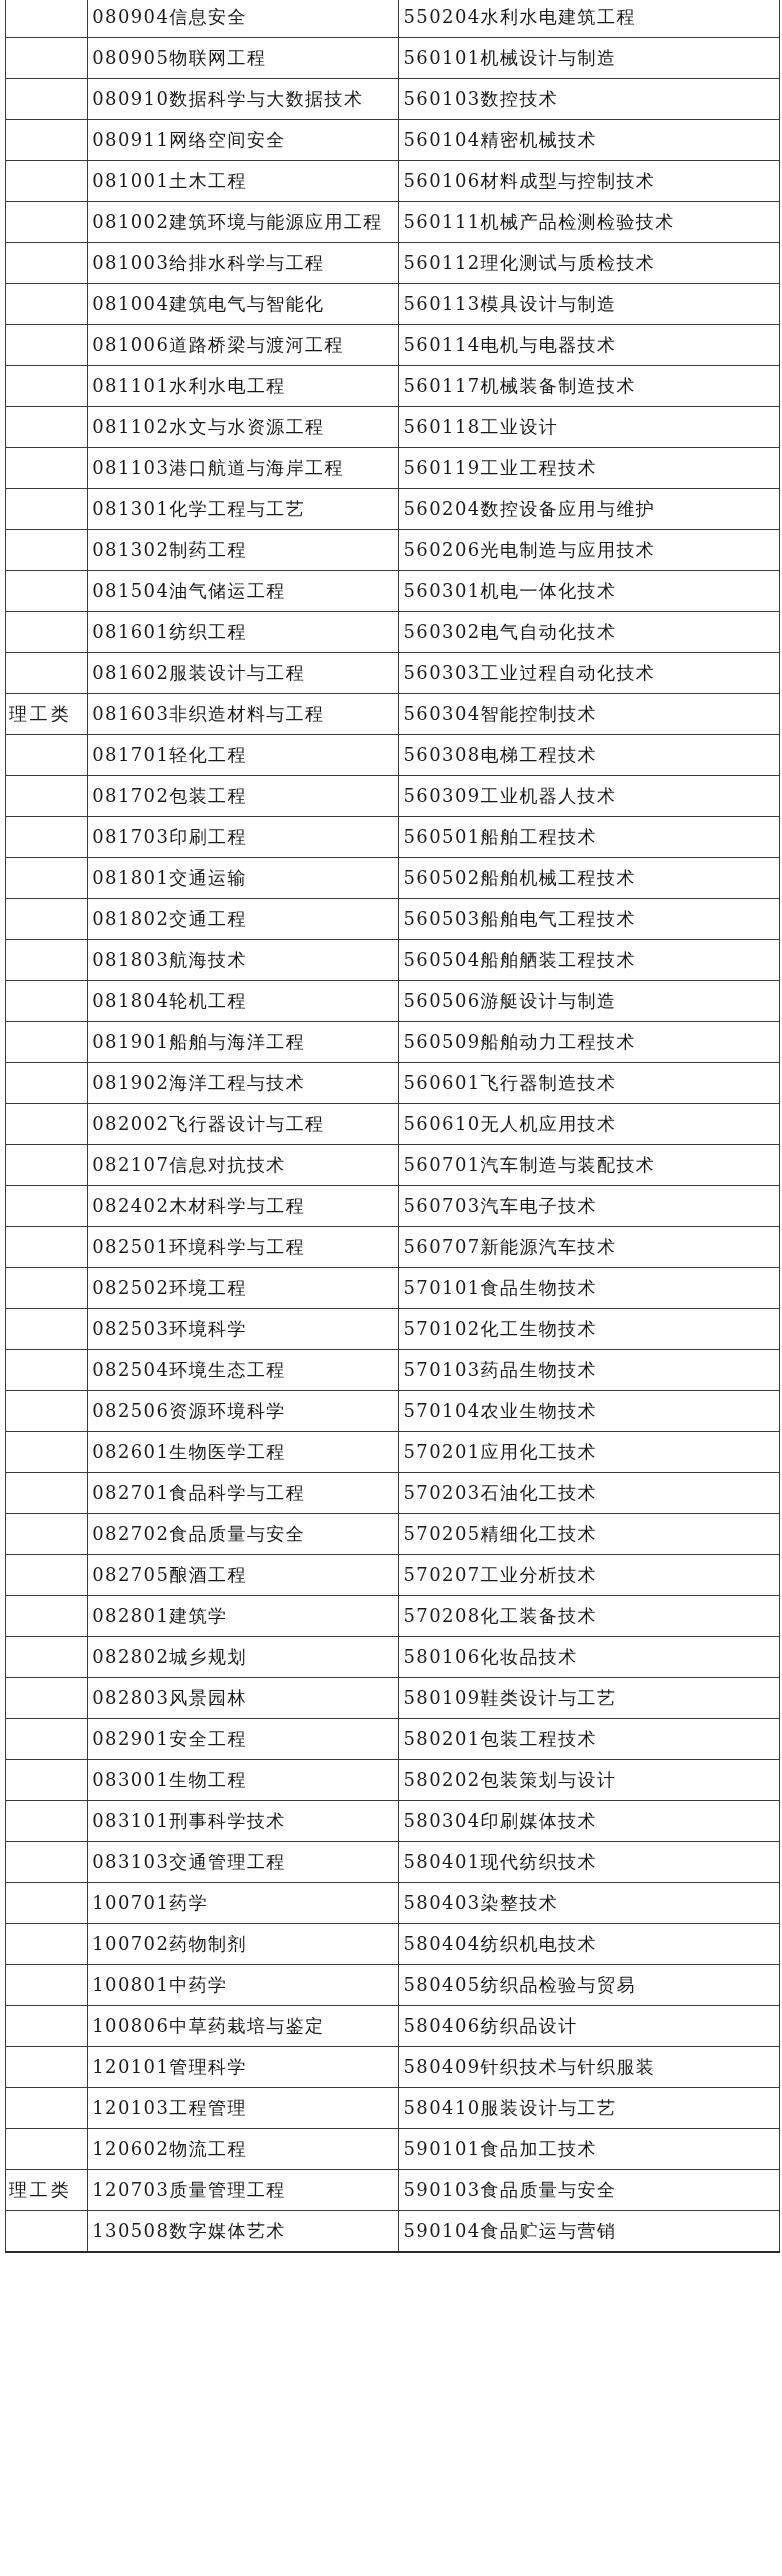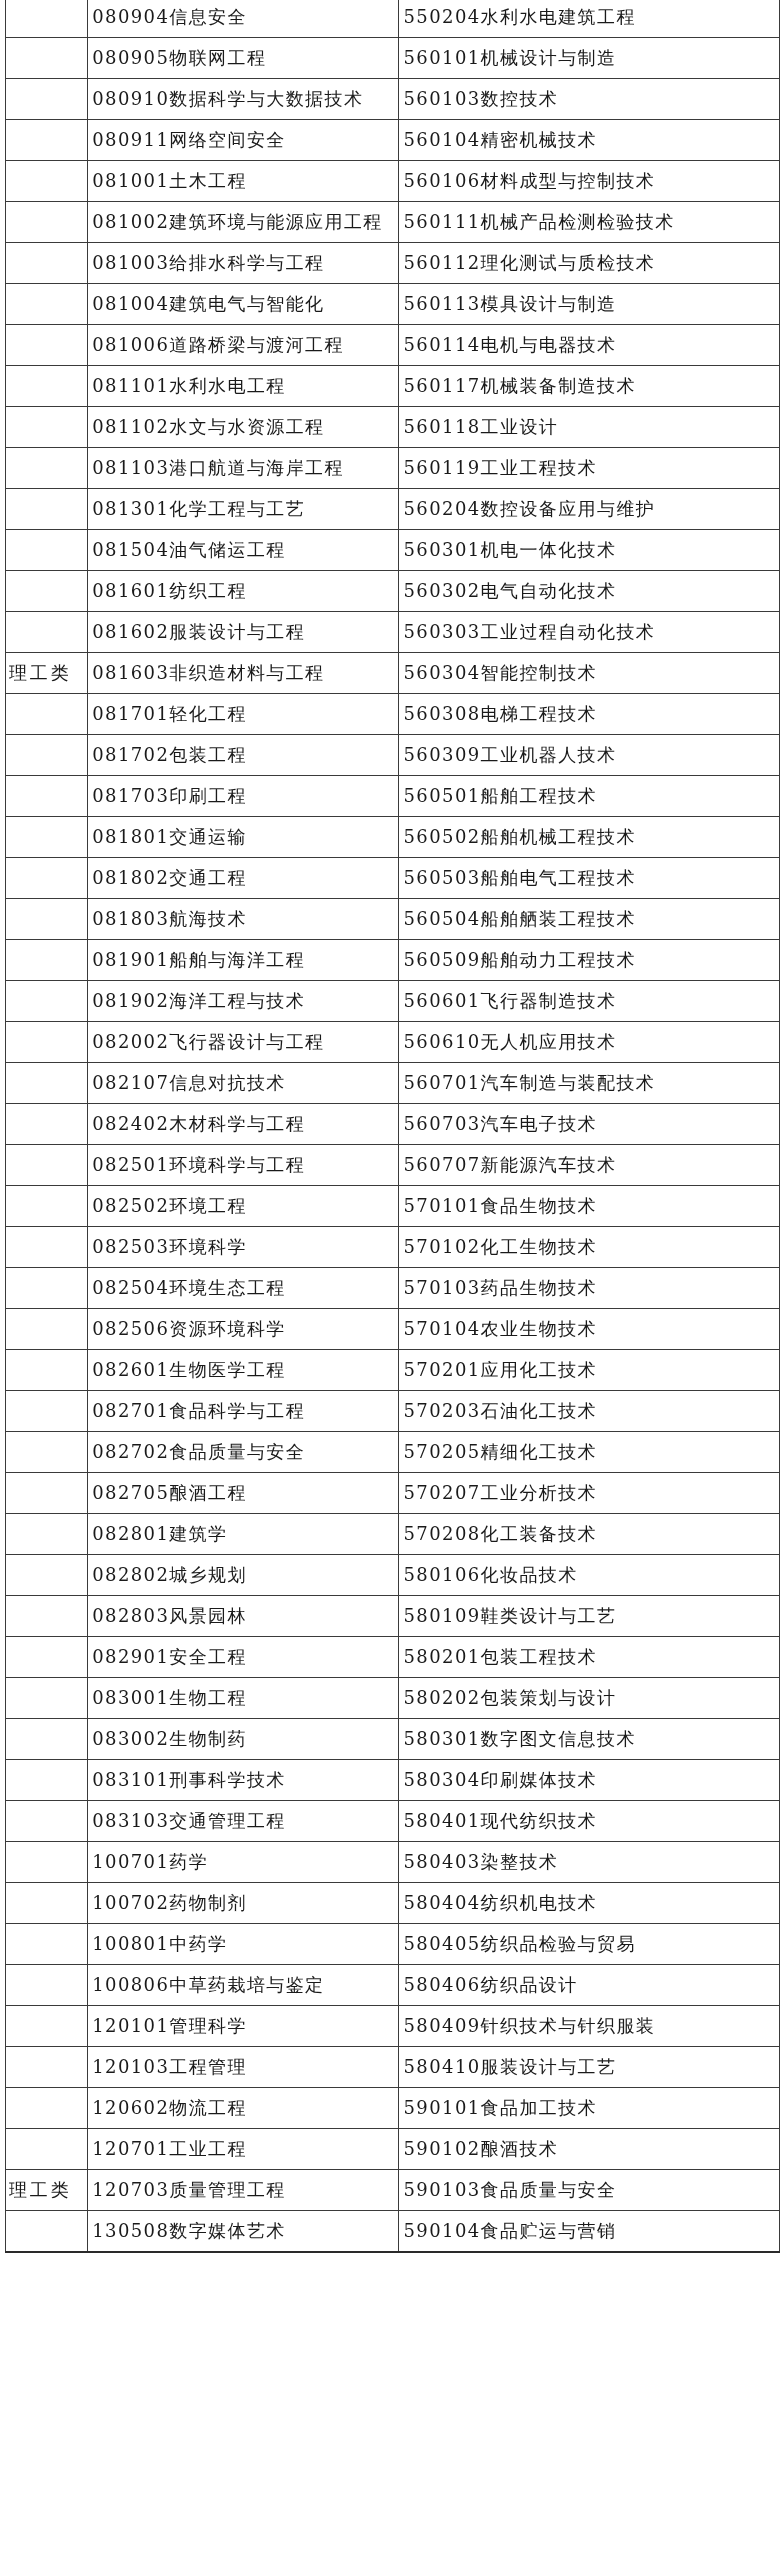--- a/index.html
+++ b/index.html
@@ -89,20 +89,25 @@
           <td class="ug">081103港口航道与海岸工程</td>
           <td class="vc">560119工业工程技术</td>
         </tr>
         <tr>
           <td class="cat"></td>
           <td class="ug">081301化学工程与工艺</td>
           <td class="vc">560204数控设备应用与维护</td>
         </tr>
         <tr>
           <td class="cat"></td>
+          <td class="ug">081302制药工程</td>
+          <td class="vc">560206光电制造与应用技术</td>
+        </tr>
+        <tr>
+          <td class="cat"></td>
           <td class="ug">081504油气储运工程</td>
           <td class="vc">560301机电一体化技术</td>
         </tr>
         <tr>
           <td class="cat"></td>
           <td class="ug">081601纺织工程</td>
           <td class="vc">560302电气自动化技术</td>
         </tr>
         <tr>
           <td class="cat"></td>
@@ -139,20 +144,25 @@
           <td class="ug">081802交通工程</td>
           <td class="vc">560503船舶电气工程技术</td>
         </tr>
         <tr>
           <td class="cat"></td>
           <td class="ug">081803航海技术</td>
           <td class="vc">560504船舶舾装工程技术</td>
         </tr>
         <tr>
           <td class="cat"></td>
+          <td class="ug">081804轮机工程</td>
+          <td class="vc">560506游艇设计与制造</td>
+        </tr>
+        <tr>
+          <td class="cat"></td>
           <td class="ug">081901船舶与海洋工程</td>
           <td class="vc">560509船舶动力工程技术</td>
         </tr>
         <tr>
           <td class="cat"></td>
           <td class="ug">081902海洋工程与技术</td>
           <td class="vc">560601飞行器制造技术</td>
         </tr>
         <tr>
           <td class="cat"></td>
@@ -234,25 +244,20 @@
           <td class="ug">082901安全工程</td>
           <td class="vc">580201包装工程技术</td>
         </tr>
         <tr>
           <td class="cat"></td>
           <td class="ug">083001生物工程</td>
           <td class="vc">580202包装策划与设计</td>
         </tr>
         <tr>
           <td class="cat"></td>
-          <td class="ug">083002生物制药</td>
-          <td class="vc">580301数字图文信息技术</td>
-        </tr>
-        <tr>
-          <td class="cat"></td>
           <td class="ug">083101刑事科学技术</td>
           <td class="vc">580304印刷媒体技术</td>
         </tr>
         <tr>
           <td class="cat"></td>
           <td class="ug">083103交通管理工程</td>
           <td class="vc">580401现代纺织技术</td>
         </tr>
         <tr>
           <td class="cat"></td>
@@ -281,25 +286,20 @@
         </tr>
         <tr>
           <td class="cat"></td>
           <td class="ug">120103工程管理</td>
           <td class="vc">580410服装设计与工艺</td>
         </tr>
         <tr>
           <td class="cat"></td>
           <td class="ug">120602物流工程</td>
           <td class="vc">590101食品加工技术</td>
-        </tr>
-        <tr>
-          <td class="cat"></td>
-          <td class="ug">120701工业工程</td>
-          <td class="vc">590102酿酒技术</td>
         </tr>
         <tr>
           <td class="cat">理工类</td>
           <td class="ug">120703质量管理工程</td>
           <td class="vc">590103食品质量与安全</td>
         </tr>
         <tr>
           <td class="cat"></td>
           <td class="ug">130508数字媒体艺术</td>
           <td class="vc">590104食品贮运与营销</td>

